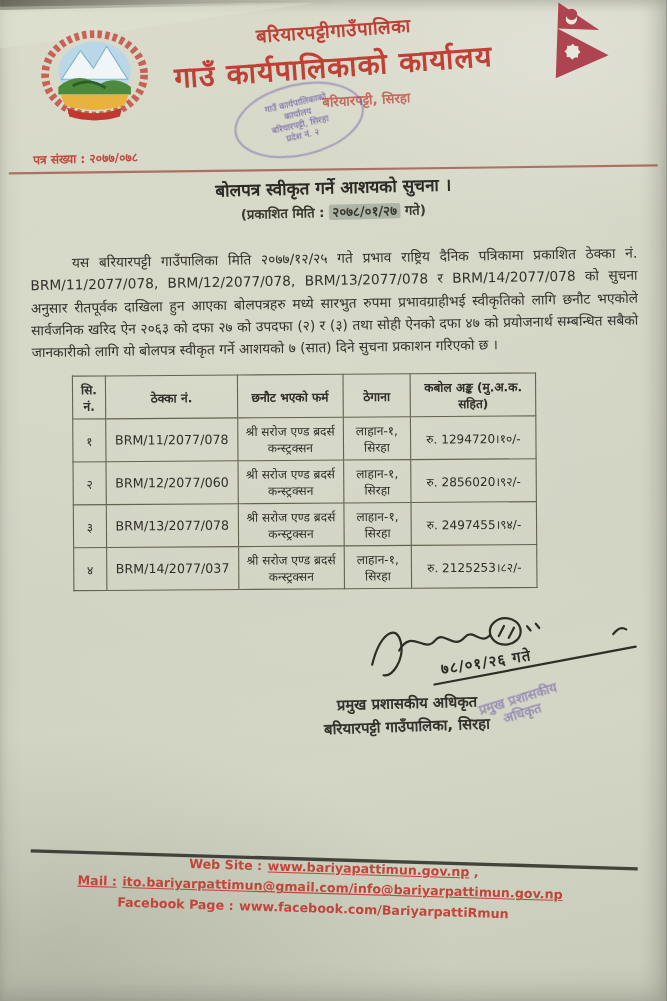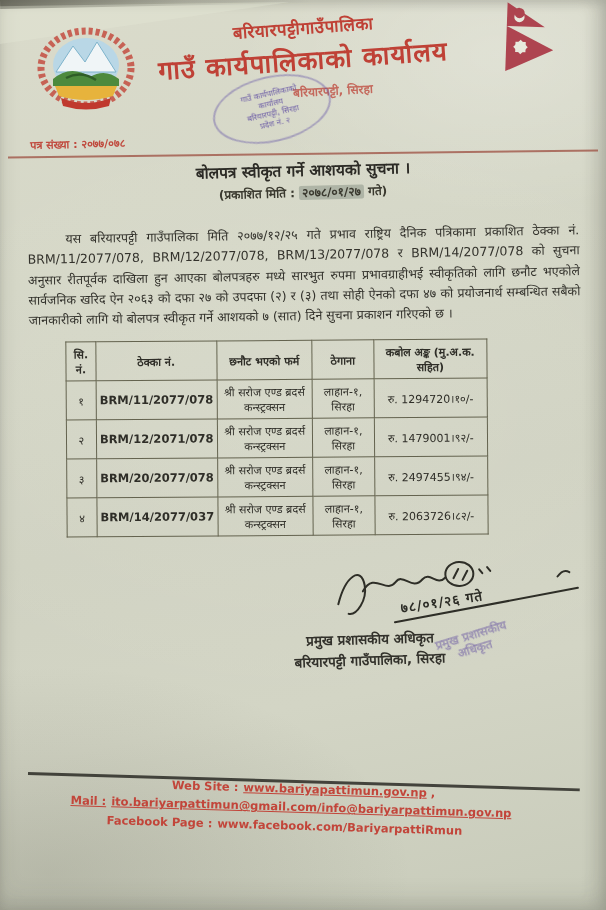--- a/index.html
+++ b/index.html
@@ -46,21 +46,21 @@
   
   .body-par{left:28px;top:212px;width:552px;font-size:12.5px;line-height:1.62;
     text-align:justify;text-indent:38px;color:#33322c;transform:rotate(-1deg);font-weight:500;}
   
   .bid-table{left:66px;top:340px;width:422px;border-collapse:collapse;transform:rotate(-.4deg);
     font-size:11px;color:#2f2e28;}
   .bid-table th,.bid-table td{border:1.4px solid #64634f;padding:2px 3px;text-align:center;vertical-align:middle;}
   .bid-table th{font-weight:bold;height:34px;}
   .bid-table td{height:34px;}
   .c-sn{width:30px;}.c-contract{width:120px;}.c-firm{width:96px;}.c-address{width:62px;}.c-amount{width:114px;}
-  .contract-cell{font-family:"DejaVu Sans","Liberation Sans",sans-serif;font-weight:bold;font-size:11.5px;}
+  .contract-cell{font-family:"DejaVu Sans","Liberation Sans",sans-serif;font-weight:normal;font-size:11.5px;}
   
   .sig-wrap{left:330px;top:550px;width:258px;height:86px;transform:rotate(-2deg);}
   .hand-date{position:absolute;left:70px;top:42px;font-size:13.5px;font-weight:bold;
     color:#2c2c26;transform:rotate(-7deg);letter-spacing:1px;}
   .designation{left:248px;top:630px;width:244px;text-align:center;font-size:13.5px;font-weight:bold;
     color:#32312b;transform:rotate(-1.5deg);}
   .sig-office{left:224px;top:651px;width:292px;text-align:center;font-size:13.5px;font-weight:bold;
     color:#32312b;transform:rotate(-2deg);}
   .stamp2{left:388px;top:628px;width:170px;text-align:center;font-size:12px;font-weight:bold;
     color:rgba(96,76,160,.5);transform:rotate(-17deg);filter:blur(.5px);line-height:1.2;}
@@ -150,38 +150,38 @@
     <tbody>
       <tr>
         <td>१</td>
         <td class="contract-cell">BRM/11/2077/078</td>
         <td>श्री सरोज एण्ड ब्रदर्स कन्स्ट्रक्सन</td>
         <td>लाहान-१, सिरहा</td>
         <td>रु. 1294720।१०/-</td>
       </tr>
       <tr>
         <td>२</td>
-        <td class="contract-cell">BRM/12/2071/078</td>
-        <td>श्री सरोज एण्ड ब्रदर्स कन्स्ट्रक्सन</td>
-        <td>लाहान-१, सिरहा</td>
-        <td>रु. 1479001।९२/-</td>
+        <td class="contract-cell">BRM/12/2077/060</td>
+        <td>श्री सरोज एण्ड ब्रदर्स कन्स्ट्रक्सन</td>
+        <td>लाहान-१, सिरहा</td>
+        <td>रु. 2856020।९२/-</td>
       </tr>
       <tr>
         <td>३</td>
-        <td class="contract-cell">BRM/20/2077/078</td>
+        <td class="contract-cell">BRM/13/2077/078</td>
         <td>श्री सरोज एण्ड ब्रदर्स कन्स्ट्रक्सन</td>
         <td>लाहान-१, सिरहा</td>
         <td>रु. 2497455।९४/-</td>
       </tr>
       <tr>
         <td>४</td>
         <td class="contract-cell">BRM/14/2077/037</td>
         <td>श्री सरोज एण्ड ब्रदर्स कन्स्ट्रक्सन</td>
         <td>लाहान-१, सिरहा</td>
-        <td>रु. 2063726।८२/-</td>
+        <td>रु. 2125253।८२/-</td>
       </tr>
     </tbody>
   </table>
 
   <div class="abs sig-wrap">
     <svg width="258" height="86" viewBox="0 0 258 86">
       <g fill="none" stroke="#2e2e27" stroke-width="2" stroke-linecap="round">
         <path d="M8 50 C16 22 32 12 35 32 C37 47 26 62 18 60"></path>
         <path d="M33 38 C45 18 56 42 66 30 C74 20 82 40 93 28 C101 20 107 36 116 27"></path>
         <ellipse cx="130" cy="24" rx="14" ry="12"></ellipse>

